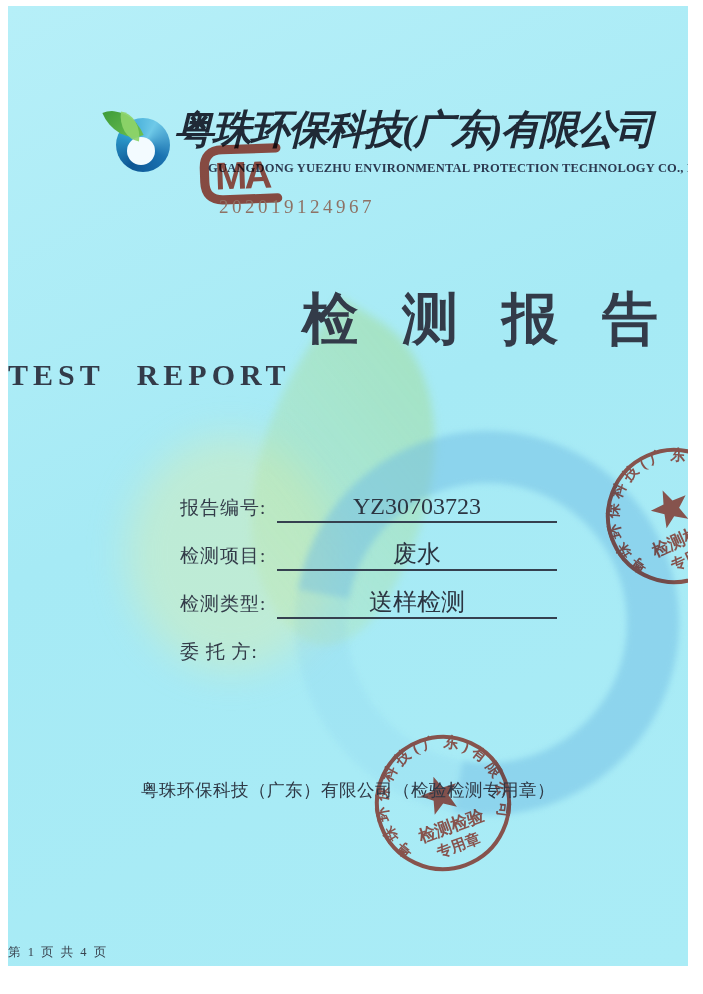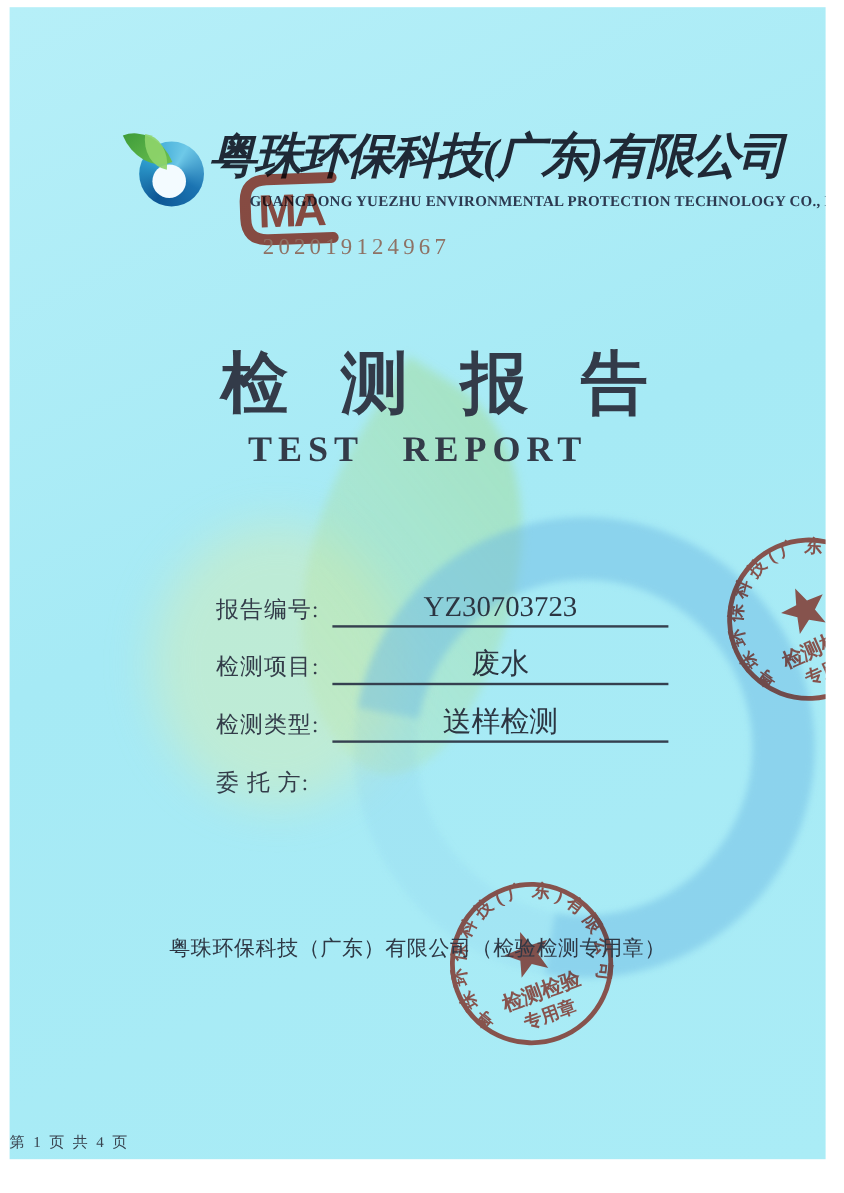--- a/index.html
+++ b/index.html
@@ -38,24 +38,24 @@
     font-weight:bold; letter-spacing:0.2px; color:#2c3950; white-space:nowrap;margin-left:28px; }
   
   .cma { position:absolute; left:184px; top:130px; width:106px; height:76px;
     opacity:0.88; mix-blend-mode:multiply; transform:rotate(-2deg); }
   .cma path { stroke:#bb372a; stroke-width:9.5; fill:none; stroke-linecap:round; }
   .cma text { fill:#bb372a; font-family:"Liberation Sans","DejaVu Sans",sans-serif;
     font-weight:900; font-size:40px; text-anchor:middle; letter-spacing:-3px; }
   .cma-number { position:absolute; left:186px; top:190px; font-size:19px;
     letter-spacing:3.5px; color:#8e7265;margin-left:25px; }
   
-  .title-cn { position:absolute; left:14px; top:276px; width:680px; text-align:center;
+  .title-cn { position:absolute; left:14px; top:276px; width:680px; text-align:right;
     font-size:56px; font-weight:bold; color:#333b49; letter-spacing:44px; text-indent:44px;
     white-space:nowrap; }
-  .title-en { position:absolute; left:0; top:352px; width:680px; text-align:center;
+  .title-en { position:absolute; left:0; top:352px; width:680px; 
     font-size:30px; font-weight:bold; color:#333b49; letter-spacing:5px; word-spacing:20px; }
   
   .field-row { position:absolute; left:0; width:685px; height:33px; }
   .field-label { position:absolute; left:172px; top:3px; font-size:19px;
     color:#333c49; letter-spacing:1px; white-space:pre; }
   .field-value { position:absolute; left:269px; top:-4px; width:280px; height:33px;
     line-height:36px; text-align:center; font-size:24px; color:#2c3542;
     border-bottom:2px solid #35404f; }
   
   .seal { position:absolute; opacity:0.84; mix-blend-mode:multiply; }

